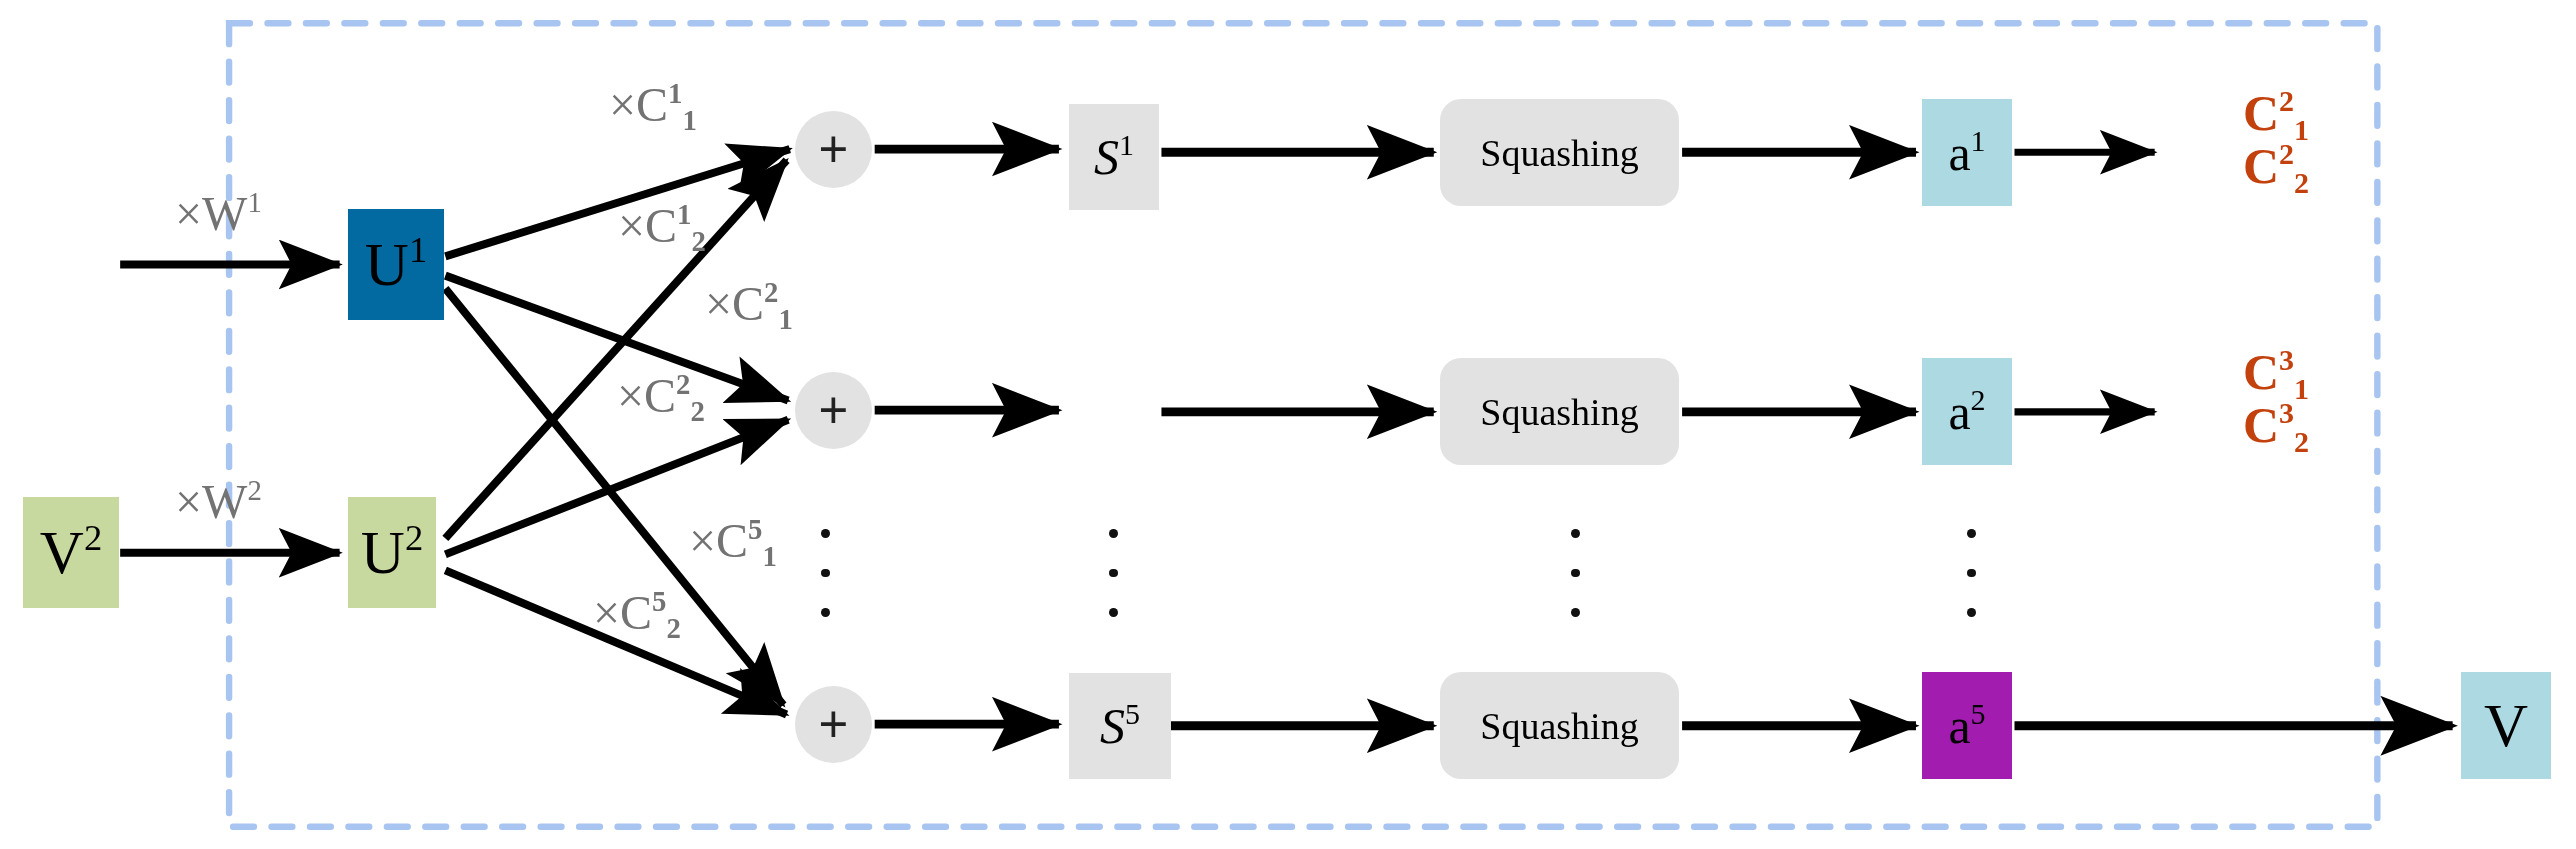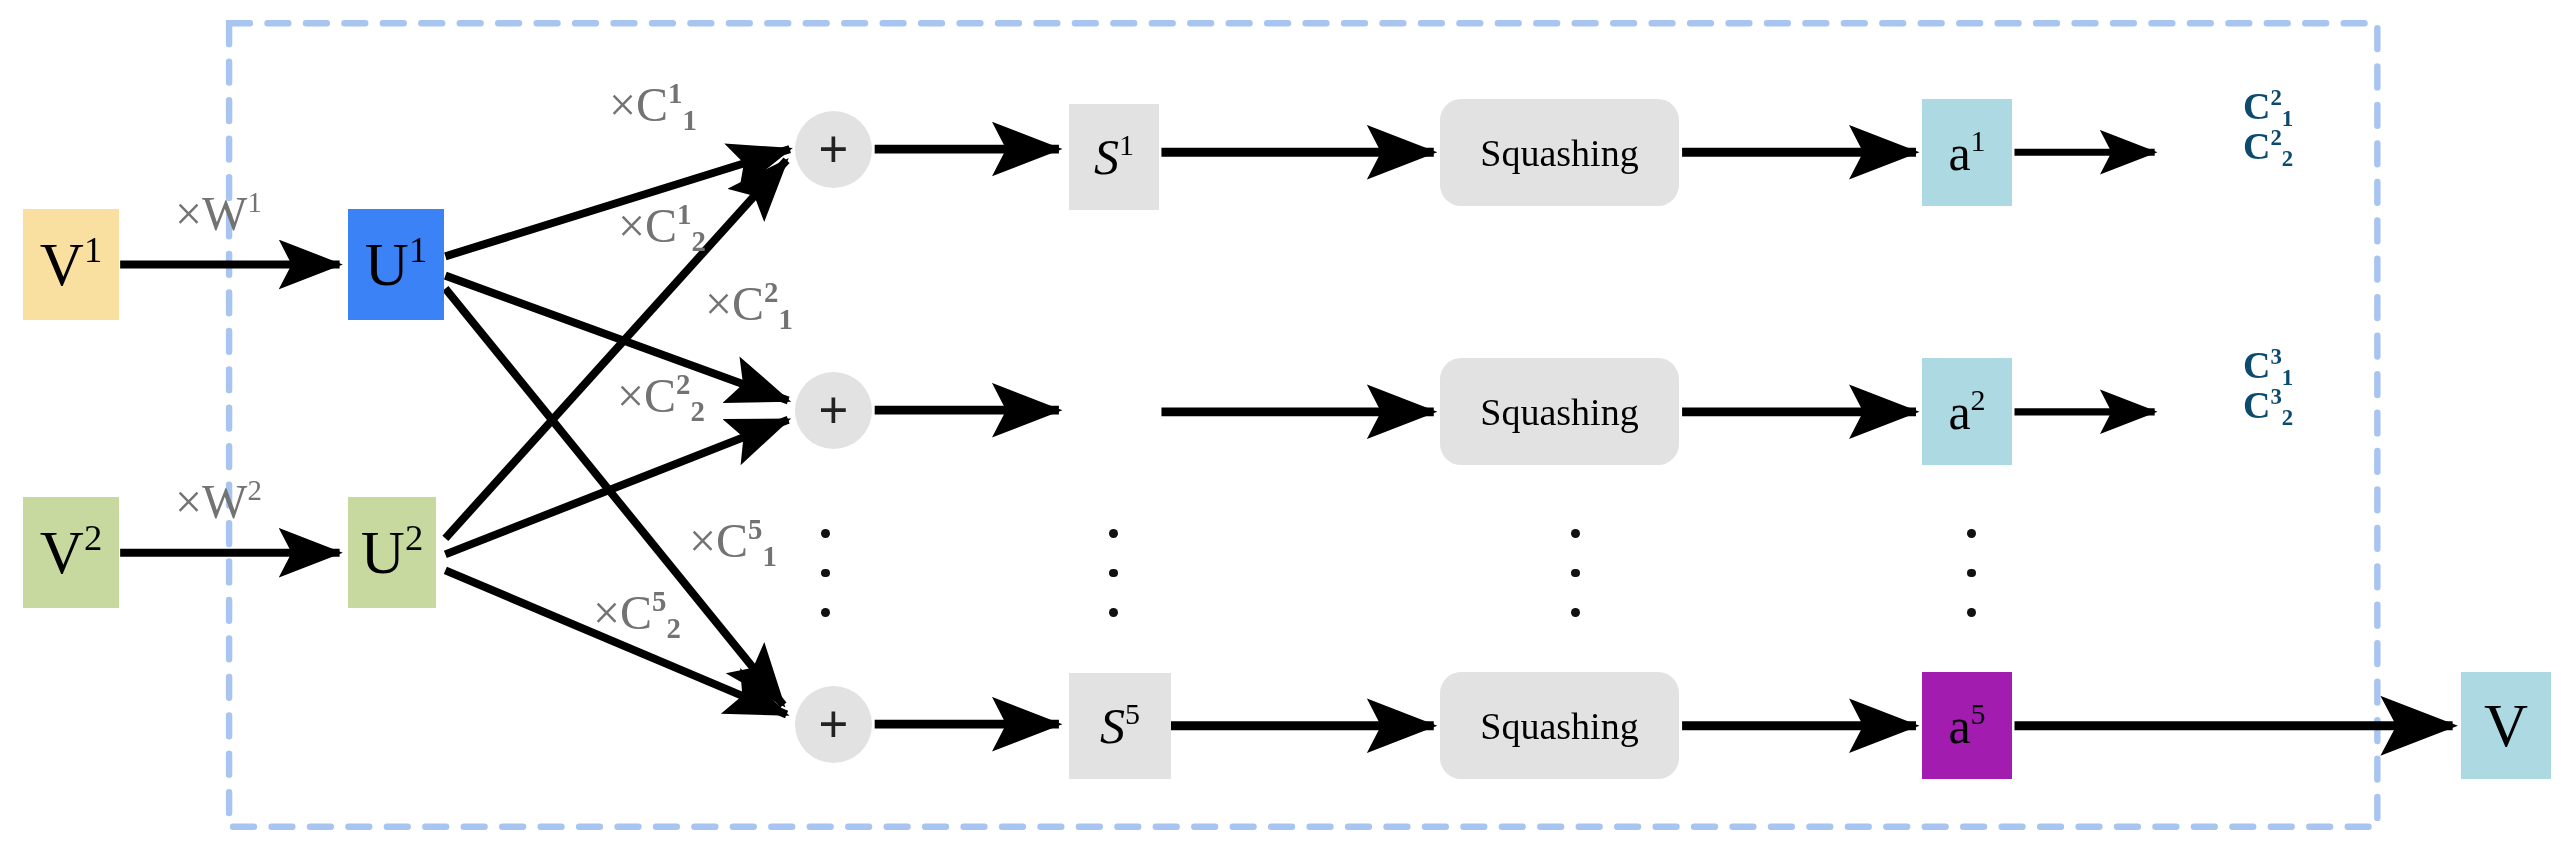--- a/index.html
+++ b/index.html
@@ -16,21 +16,21 @@
   .bigsym{font-size:61px;}
   .midsym{font-size:50px;}
   .edge-lbl{font-size:48px;}
   .edge-lbl b{font-weight:bold;}
   .dots{position:absolute;display:flex;flex-direction:column;align-items:center;
         justify-content:space-between;}
   .dot{width:8.8px;height:8.8px;border-radius:50%;background:#111;}
   .plus{position:absolute;border-radius:50%;background:#e2e2e2;
         display:flex;align-items:center;justify-content:center;
         font-size:51px;color:#222;font-family:"Liberation Sans",sans-serif;font-weight:300;}
-  .outlbl{position:absolute;font-size:38px;line-height:1.05;color:#0c4a6e;font-weight:bold;}
+  .outlbl{position:absolute;font-size:50px;line-height:1.05;color:#c2410c;font-weight:bold;}
   .outlbl .row{display:block;}
 </style>
 </head>
 <body>
 
 <div id="stage">
 
   <svg class="layer" viewBox="0 0 3216 1061" width="2576" height="850">
     <defs>
       <marker id="ah" markerWidth="9" markerHeight="9" refX="7.6" refY="3.1" orient="auto" markerUnits="strokeWidth">
@@ -64,32 +64,29 @@
     <line x1="1450" y1="514" x2="1790" y2="514" stroke="#000" stroke-width="11" marker-end="url(#ah)"></line>
     <line x1="2100" y1="514" x2="2392" y2="514" stroke="#000" stroke-width="11" marker-end="url(#ah)"></line>
     <line x1="2515" y1="514" x2="2690" y2="514" stroke="#000" stroke-width="9" marker-end="url(#ah)"></line>
 
     <line x1="1092" y1="904" x2="1322" y2="904" stroke="#000" stroke-width="11" marker-end="url(#ah)"></line>
     <line x1="1450" y1="906" x2="1790" y2="906" stroke="#000" stroke-width="11" marker-end="url(#ah)"></line>
     <line x1="2100" y1="906" x2="2392" y2="906" stroke="#000" stroke-width="11" marker-end="url(#ah)"></line>
     <line x1="2515" y1="906" x2="3062" y2="906" stroke="#000" stroke-width="11" marker-end="url(#ah2)"></line>
   </svg>
 
-  <div class="node" style="left:23px;top:209px;width:96px;height:111px;background:#FAE0A0;">
-    <span class="bigsym"><span>V</span><sup>1</sup></span>
-  </div>
 
   <div class="node" style="left:23px;top:497px;width:96px;height:111px;background:#C8D9A0;">
     <span class="bigsym"><span>V</span><sup>2</sup></span>
   </div>
 
   <div class="lbl edge-lbl" style="left:175px;top:186px;"><span>×W</span><sup>1</sup></div>
   <div class="lbl edge-lbl" style="left:175px;top:474px;"><span>×W</span><sup>2</sup></div>
 
-  <div class="node" style="left:348px;top:209px;width:96px;height:111px;background:#3b82f6;">
+  <div class="node" style="left:348px;top:209px;width:96px;height:111px;background:#0369a1;">
     <span class="bigsym"><span>U</span><sup>1</sup></span>
   </div>
 
   <div class="node" style="left:348px;top:497px;width:88px;height:111px;background:#C8D9A0;">
     <span class="bigsym"><span>U</span><sup>2</sup></span>
   </div>
 
   <div class="lbl edge-lbl" style="left:609px;top:77px;"><span>×C</span><sup><b>1</b></sup><sub><b>1</b></sub></div>
 
   <div class="lbl edge-lbl" style="left:618px;top:198px;"><span>×C</span><sup><b>1</b></sup><sub><b>2</b></sub></div>

